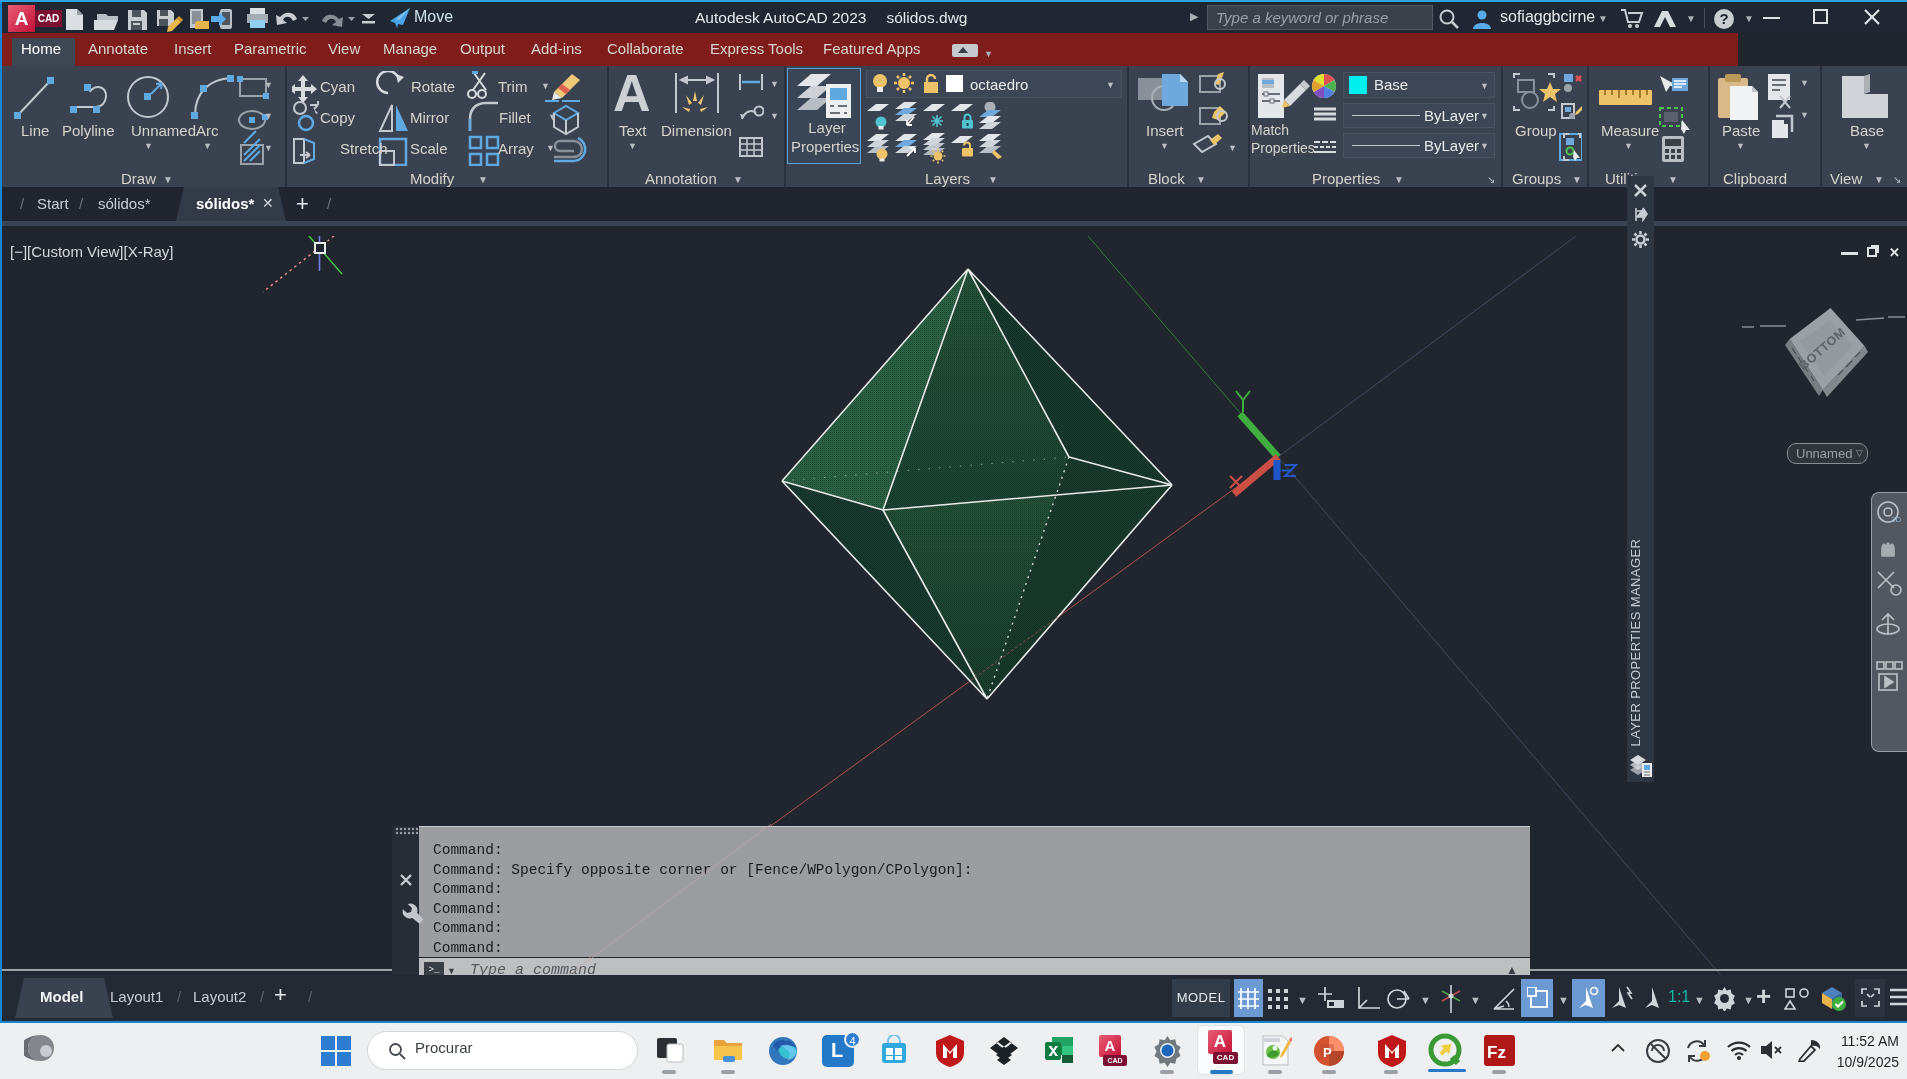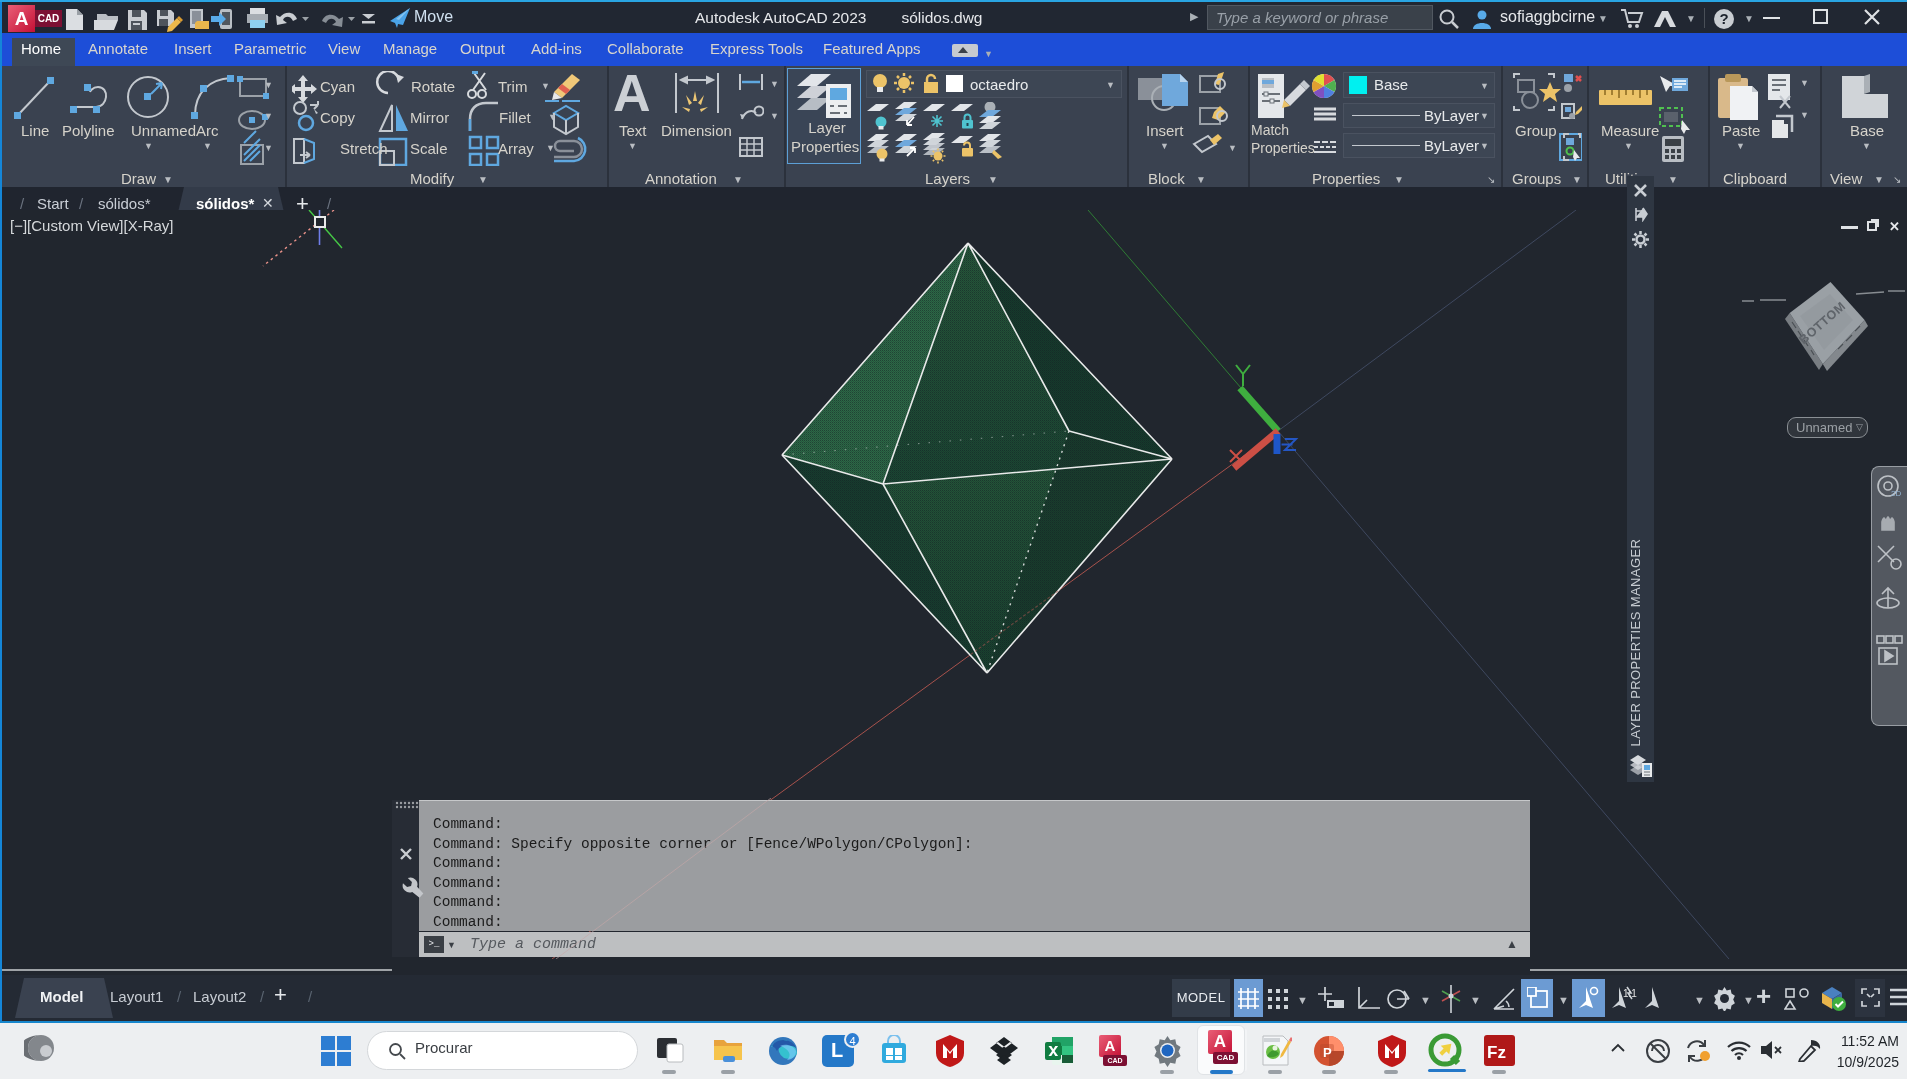--- a/index.html
+++ b/index.html
@@ -1,24 +1,24 @@
 <!DOCTYPE html>
 <html><head><meta charset="utf-8">
 <style>
 *{margin:0;padding:0;box-sizing:border-box}
 html,body{width:1907px;height:1079px;overflow:hidden;background:#21262e;font-family:"Liberation Sans",sans-serif}
 #app{position:absolute;left:0;top:0;width:1907px;height:1079px}
 .abs{position:absolute}
 #topline{left:0;top:0;width:1907px;height:2px;background:#29a5e3}
 #titlebar{left:0;top:2px;width:1907px;height:31px;background:#212732}
-#menubar{left:0;top:33px;width:1907px;height:33px;background:#1d4ed8}
+#menubar{left:0;top:33px;width:1738px;height:33px;background:#7f1d1d}
 #ribbon{left:0;top:66px;width:1907px;height:121px;background:#3a4250}
 #filetabs{left:0;top:187px;width:1907px;height:34px;background:#20252f}
 #tabstrip{left:0;top:221px;width:1907px;height:5px;background:#3b4452}
-#viewport{left:0;top:210px;width:1907px;height:749px;background:#21262e}
+#viewport{left:0;top:236px;width:1907px;height:749px;background:#21262e}
 #statusbar{left:0;top:975px;width:1907px;height:46px;background:#242a34}
 #blueline{left:0;top:1021px;width:1907px;height:2px;background:#1686cc}
 #taskbar{left:0;top:1023px;width:1907px;height:56px;background:#edeff1}
 .rtxt{font-size:15px;color:#d6d3cb;white-space:nowrap}
 .la{position:absolute;color:#b9bdc2;font-size:9px}
 .lrow .la{top:4px;font-size:10px}
 </style></head>
 <body>
 <div id="app">
 <div class="abs" id="titlebar">
@@ -51,21 +51,21 @@
   <path d="M216 12 c5 -6 14 -6 17 2 l-4 2 c-2 -5 -8 -6 -10 -1 l4 3 -10 2 -1 -10 z" fill="#c9cdd2"></path>
   <path d="M238 12 l7 0 -3.5 4 z" fill="#9aa0a6"></path>
   <path d="M275 14 c-5 -6 -14 -6 -17 2 l4 2 c2 -5 8 -6 10 -1 l-4 3 10 2 1 -10 z" fill="#868d95"></path>
   <path d="M284 12 l7 0 -3.5 4 z" fill="#9aa0a6"></path>
   <path d="M298 9 h13 l-6.5 5 z" fill="#c9cdd2"></path>
         <rect x="298" y="16" width="13" height="2.5" fill="#c9cdd2"></rect>
   <path d="M326 16 l20 -13 -7 17 -5 -1 -1 4 -2 -5 z" fill="#4aa3e8"></path>
         <path d="M346 3 l-14 11 3 1 z" fill="#86c4f0"></path>
  </svg>
  <div class="abs" style="left:414px;top:6px;font-size:16px;color:#cfe0ef">Move</div>
- <div class="abs" style="left:695px;top:7px;font-size:15.5px;color:#e6e8eb">Autodesk AutoCAD 2023<span style="margin-left:35px">sólidos.dwg</span></div>
+ <div class="abs" style="left:695px;top:7px;font-size:15.5px;color:#e6e8eb">Autodesk AutoCAD 2023<span style="margin-left:20px">sólidos.dwg</span></div>
  <div class="abs" style="left:1190px;top:8px;color:#aab0b6;font-size:11px">▶</div>
  <div class="abs" style="left:1207px;top:3px;width:226px;height:25px;background:#3a414a;border:1px solid #515861"></div>
  <div class="abs" style="left:1216px;top:7px;font-size:15px;font-style:italic;color:#99a0a8">Type a keyword or phrase</div>
  <svg class="abs" style="left:1438px;top:6px" width="22" height="22" viewBox="0 0 22 22">
         <circle cx="9" cy="9" r="6.5" fill="none" stroke="#c9cdd2" stroke-width="2"></circle>
         <path d="M14 14 l6 6" stroke="#c9cdd2" stroke-width="2.5"></path>
       </svg>
  <svg class="abs" style="left:1470px;top:5px" width="24" height="24" viewBox="0 0 24 24">
         <circle cx="12" cy="8" r="4.5" fill="#58aae8"></circle>
         <path d="M3 22 c0 -8 18 -8 18 0 z" fill="#58aae8"></path>
@@ -713,21 +713,21 @@
         <path d="M8 2 L8 16 L1 23 L8 20 L15 23 L8 2" fill="#fff"></path>
         <circle cx="16" cy="6" r="3.5" fill="none" stroke="#fff" stroke-width="1.6"></circle>
       </svg>
  <svg class="abs" style="left:1610px;top:10px" width="24" height="26" viewBox="0 0 24 26">
         <path d="M9 2 L9 16 L2 23 L9 20 L16 23 L9 2" fill="#cfd4d9"></path>
         <path d="M17 2 l4 6 h-3 l4 6" stroke="#cfd4d9" stroke-width="1.6" fill="none"></path>
       </svg>
  <svg class="abs" style="left:1642px;top:10px" width="20" height="26" viewBox="0 0 20 26">
         <path d="M10 2 L10 16 L3 23 L10 20 L17 23 L10 2" fill="#cfd4d9"></path>
       </svg>
- <div class="abs" style="left:1623px;top:13px;font-size:10px;color:#e5e5e5">1:1</div>
+ <div class="abs" style="left:1668px;top:13px;font-size:16px;color:#14b8a6">1:1</div>
  <div class="abs la" style="left:1694px;top:19px;font-size:11px">▼</div>
  <svg class="abs" style="left:1712px;top:11px" width="25" height="25" viewBox="0 0 25 25">
         <path d="M12.5 1 l2.2 3.4 4 -.8 .8 4 3.4 2.2 -1.7 3.7 1.7 3.7 -3.4 2.2 -.8 4 -4 -.8 -2.2 3.4 -2.2 -3.4 -4 .8 -.8 -4 -3.4 -2.2 1.7 -3.7 -1.7 -3.7 3.4 -2.2 .8 -4 4 .8 z" fill="#cfd4d9"></path>
         <circle cx="12.5" cy="12.5" r="4.5" fill="#242a34"></circle>
       </svg>
  <div class="abs la" style="left:1743px;top:19px;font-size:11px">▼</div>
  <div class="abs" style="left:1756px;top:6px;font-size:26px;color:#cfd4d9;font-weight:bold">+</div>
  <svg class="abs" style="left:1784px;top:12px" width="28" height="24" viewBox="0 0 28 24">
         <rect x="2" y="2" width="8" height="8" fill="none" stroke="#cfd4d9" stroke-width="1.6"></rect>
         <circle cx="20" cy="6" r="4" fill="none" stroke="#cfd4d9" stroke-width="1.6"></circle>

